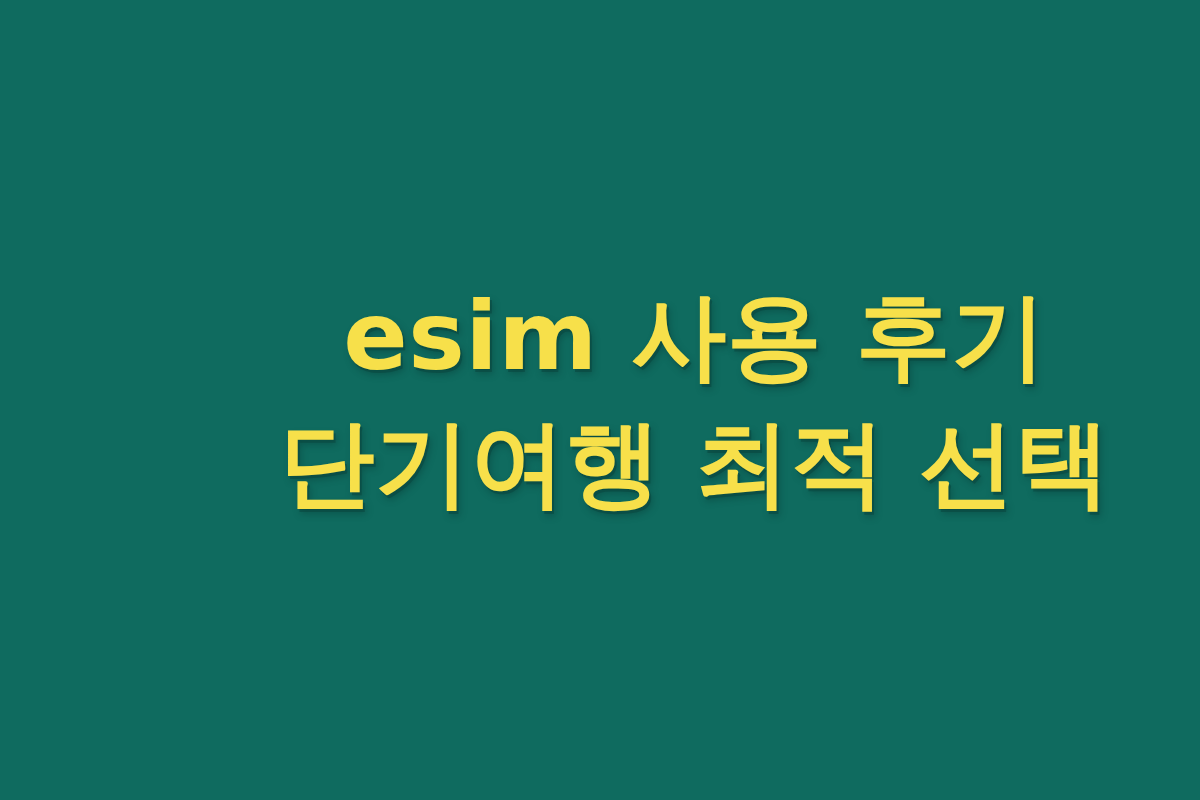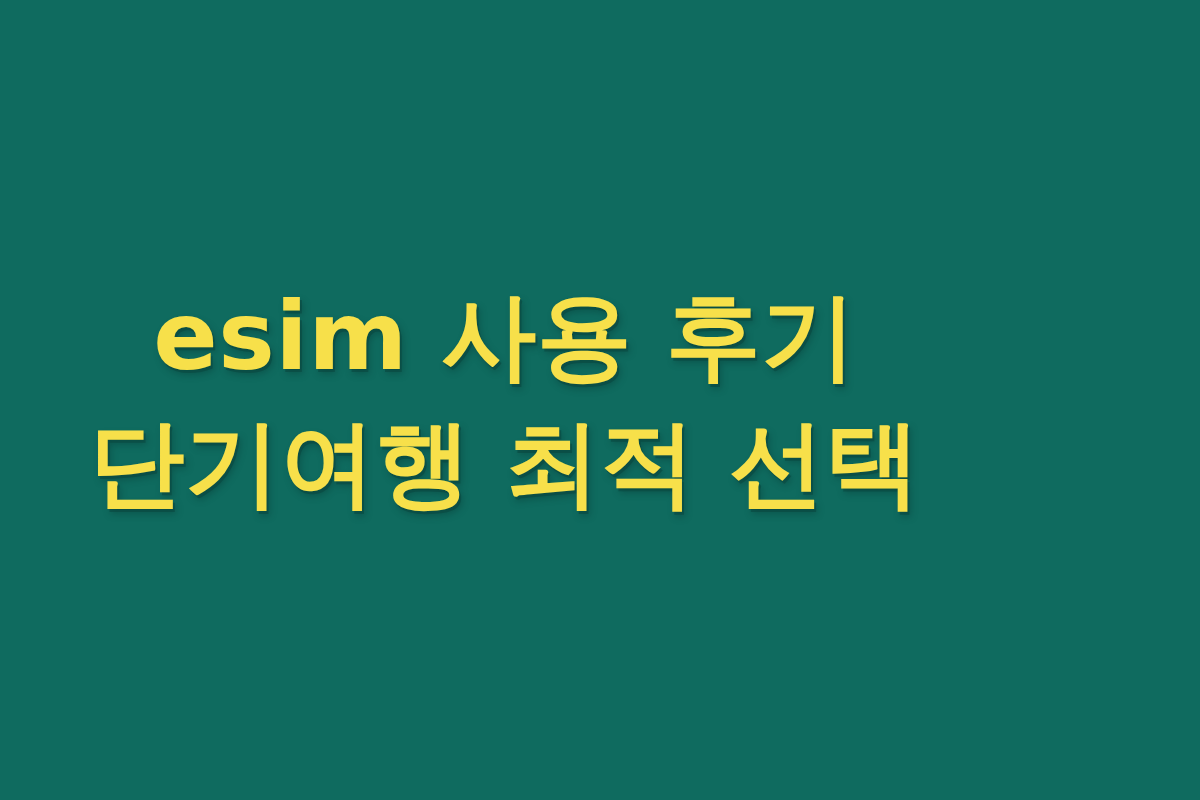--- a/index.html
+++ b/index.html
@@ -15,21 +15,21 @@
     font-family: "DejaVu Sans", "Liberation Sans", sans-serif;
   }
 
   .thumbnail-card {
     position: relative;
     width: 1200px;
     height: 800px;
     box-sizing: border-box;
     display: flex;
     align-items: center;
-    justify-content: flex-start;
+    justify-content: flex-end;
     background-color: #0f6b5f;
   }
 
   .title-block {
     width: 1010px;
     padding: 0 20px;
     box-sizing: border-box;
     text-align: center;
   }
 

